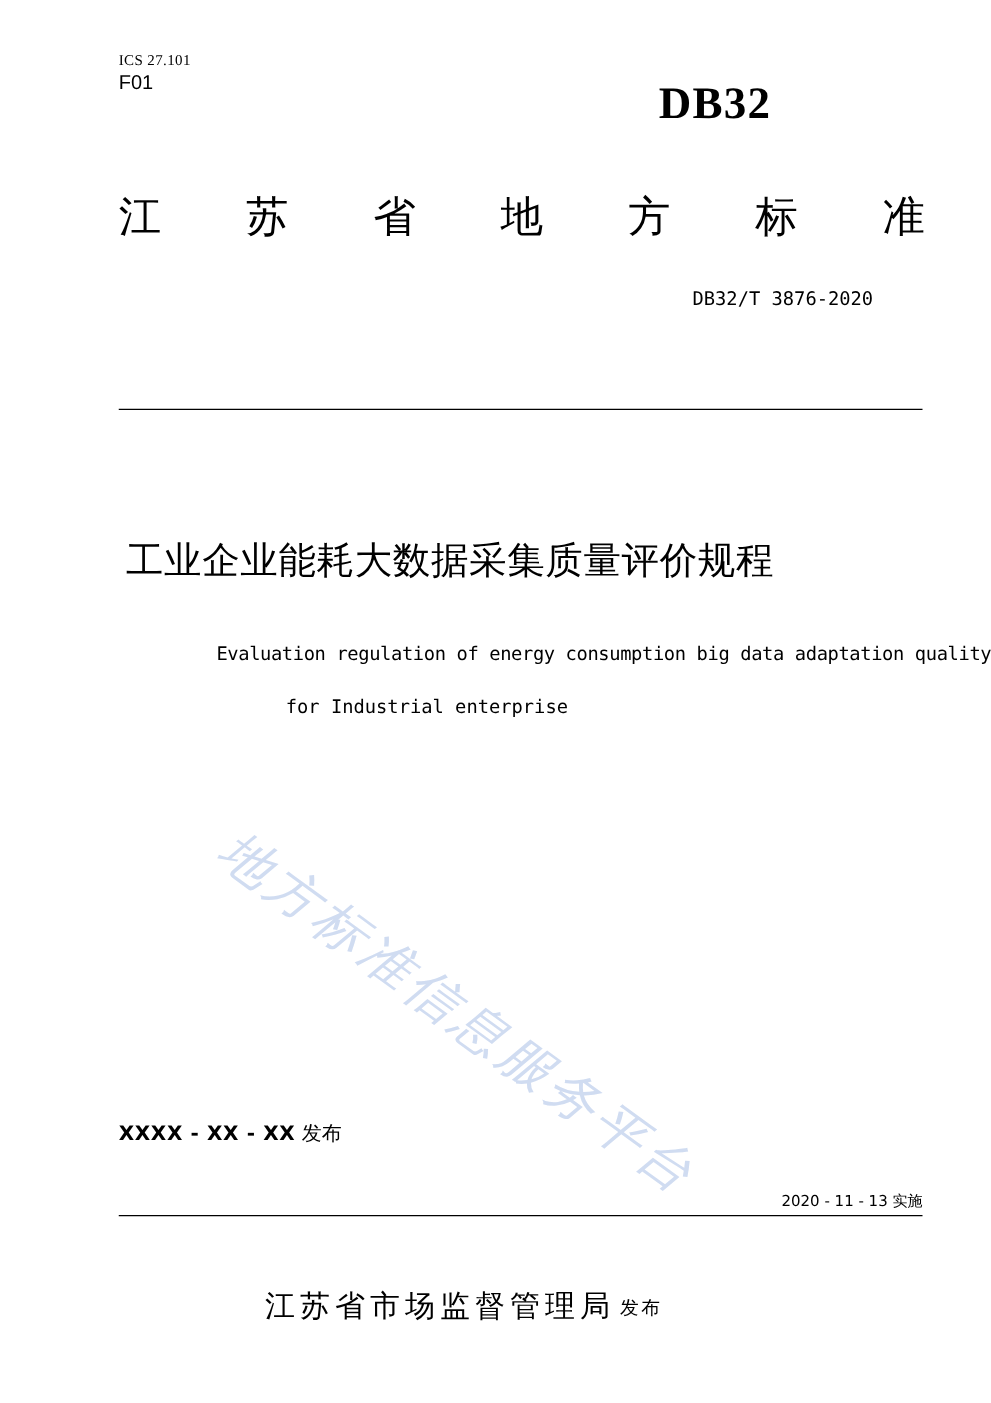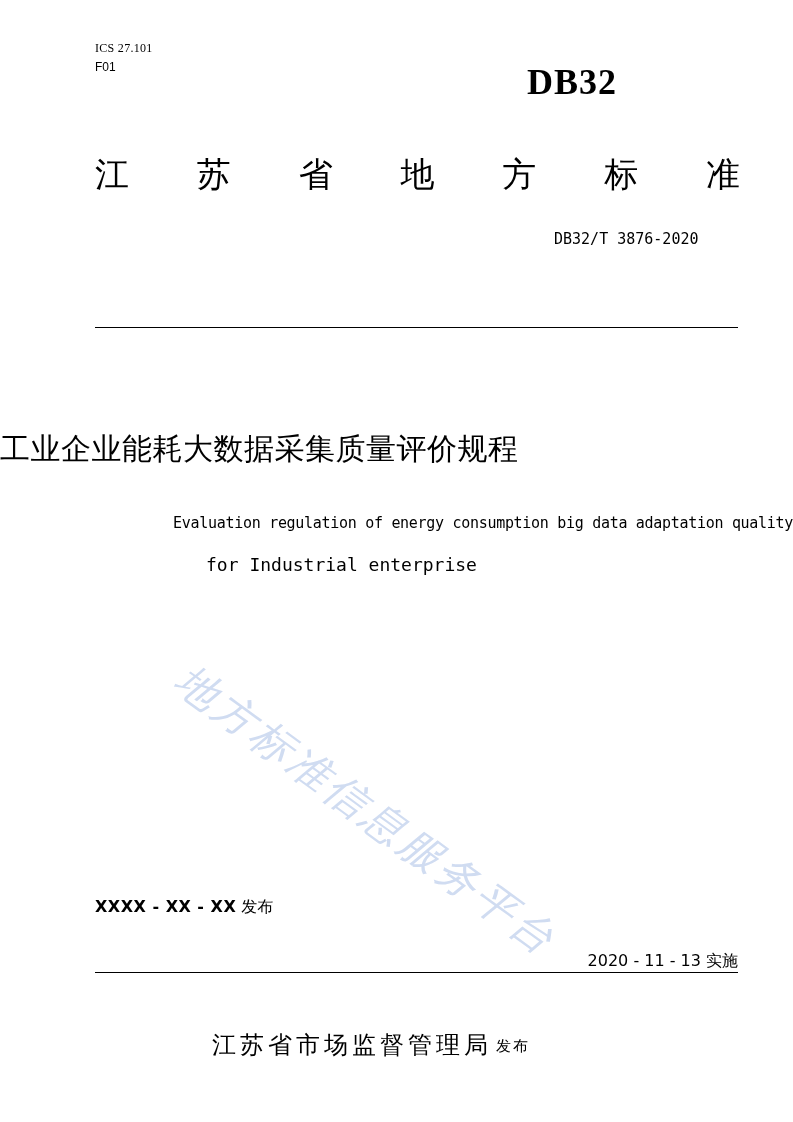--- a/index.html
+++ b/index.html
@@ -20,21 +20,21 @@
     .ics {
       left: 95px; top: 40px;
       font-family: Liberation Serif, serif;
       font-size: 12px;
       line-height: 16px;
       letter-spacing: 0.3px;
     }
     .ccs {
       left: 95px; top: 59px;
       font-family: "Liberation Sans", sans-serif;
-      font-size: 12px;
+      font-size: 16px;
       line-height: 16px;
     }
     .db-logo {
       left: 527px; top: 52px;
       font-family: "Liberation Serif", serif;
       font-weight: bold;
       font-size: 36px;
       line-height: 60px;
       letter-spacing: 1px;
     }
@@ -55,40 +55,41 @@
       line-height: 20px;
     }
     .top-rule {
       left: 95px; top: 327px;
       width: 643px; height: 0;
       border-top: 1.5px solid #000;
     }
     .title-cn {
       left: 0; top: 427px;
       width: 720px;
+      text-align: center;
       font-family: "DejaVu Sans", sans-serif;
       font-size: 30px;
       line-height: 44px;
       letter-spacing: 0.5px;
     }
     .title-en-1 {
       left: 0; top: 513px;
       width: 793px;
       text-align: right;
       font-family: "DejaVu Sans Mono", monospace;
       font-size: 15px;
       line-height: 20px;
       letter-spacing: -0.3px;
     }
     .title-en-2 {
       left: 0; top: 555px;
       width: 683px;
       text-align: center;
       font-family: "DejaVu Sans Mono", monospace;
-      font-size: 18px;
+      font-size: 15px;
       line-height: 20px;
     }
     .watermark {
       left: 195px; top: 655px;
       width: 470px;
       transform-origin: 0 0;
       transform: rotate(36deg);
       font-family: "DejaVu Serif", serif;
       font-style: italic;
       font-size: 42px;
@@ -104,21 +105,21 @@
       font-size: 16px;
       line-height: 22px;
     }
     .issue-date .xx {
       font-weight: bold;
       letter-spacing: 0.5px;
     }
     .impl-date {
       right: 55px; top: 950px;
       font-family: "DejaVu Sans", sans-serif;
-      font-size: 16px;
+      font-size: 12px;
       line-height: 22px;
       text-align: right;
     }
     .bottom-rule {
       left: 95px; top: 972px;
       width: 643px; height: 0;
       border-top: 1.5px solid #000;
     }
     .issuer {
       left: 212px; top: 985px;

